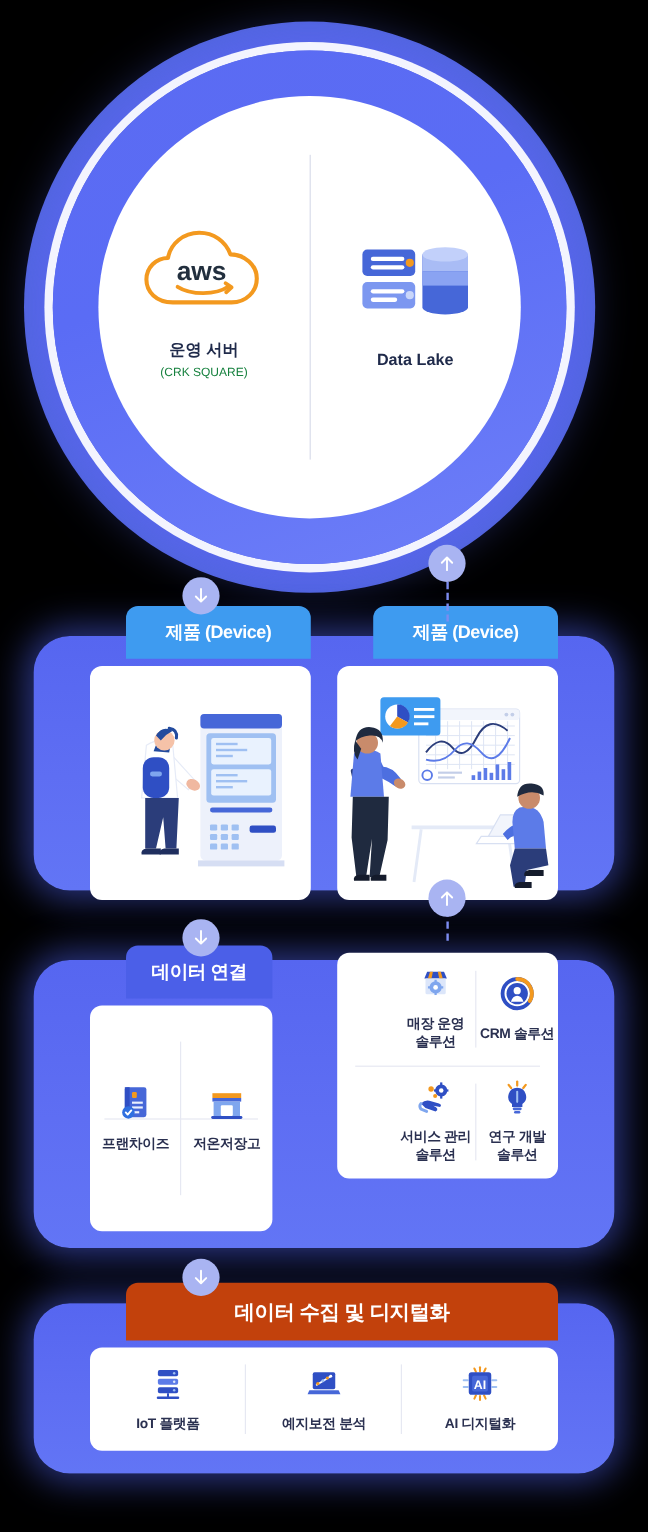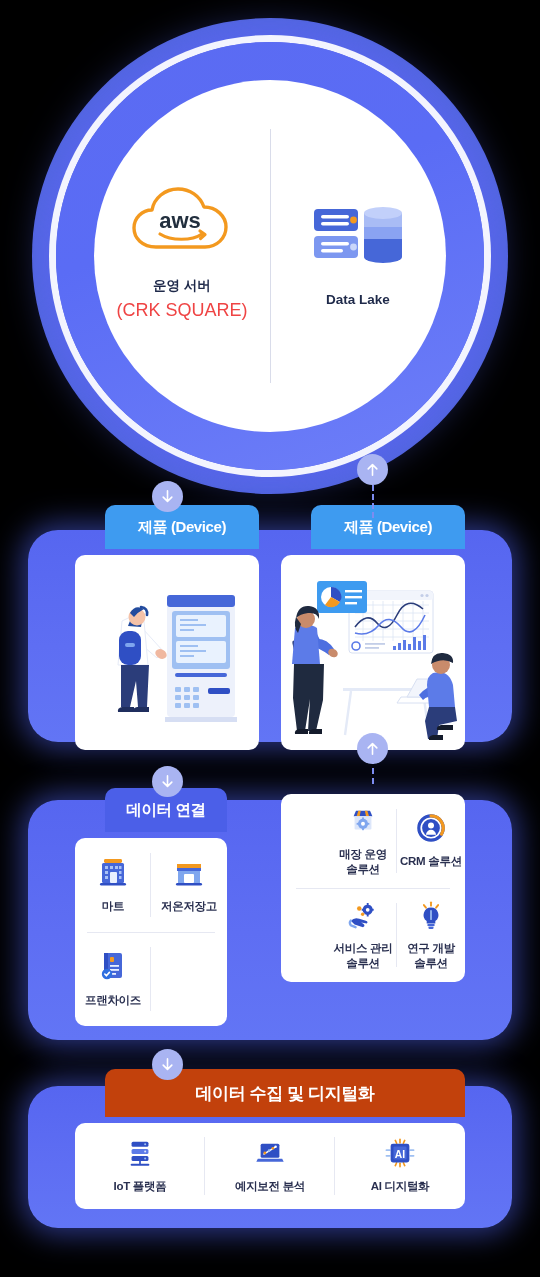--- a/index.html
+++ b/index.html
@@ -6,21 +6,21 @@
   html,body { background:#000; }
   body {
     width:540px; height:1277px;
     position:relative; overflow:hidden;
     font-family:"Liberation Sans", sans-serif;
     -webkit-font-smoothing:antialiased;
   }
 
   
   #top-circle-wrap{
-    position:absolute; left:32px; top:18px; width:476px; height:476px;text-decoration:underline;
+    position:absolute; left:20px; top:18px; width:476px; height:476px;text-decoration:underline;
   }
   .ring-outer{
     position:absolute; inset:0; border-radius:50%;
     background:radial-gradient(circle at 50% 50%,
        rgba(255,255,255,0) 0%,
        rgba(255,255,255,0) 53%,
        rgba(255,255,255,.95) 53.5%,
        rgba(255,255,255,.95) 56%,
        rgba(98,106,245,.95) 56.5%,
        rgba(92,112,248,.9) 70%,
@@ -42,21 +42,21 @@
   .circle-split{
     position:absolute; left:50%; top:14%; width:1px; height:72%;
     background:#d9dcea;
   }
   .circle-col{
     width:50%; display:flex; flex-direction:column;
     align-items:center; justify-content:center; gap:2px;
     margin-top:-6px;
   }
   .circle-col .cap{ font-size:13.5px; color:#1f2a4a; font-weight:700; line-height:1.45; }
-  .circle-col .cap.sub{ font-weight:400; color:#ef4444; font-size:18px;}
+  .circle-col .cap.sub{ font-weight:400; color:#15803d; font-size:10px;}
   .circle-col .cap.light{ font-weight:700; color:#1f2a4a;}
   .ic-gap{ height:13px; }
 
   
   .slab{
     position:absolute; border-radius:30px;
     background:linear-gradient(180deg,#5666F0 0%,#5E6EF3 55%,#6275F5 100%);
     box-shadow:0 0 30px 6px rgba(80,100,246,.55);
   }
 
@@ -318,66 +318,45 @@
 </div>
 
 <div class="card" style="left:75px; top:788px; width:152px; height:240px;">
   <div class="card-head head-indigo">데이터 연결</div>
   <div class="card-body" style="height:188px; position:relative; align-items:stretch;">
     <div class="hsep" style="top:94px;"></div>
     <div class="grid2">
       <div class="cellitem vsep">
         <span>
           <svg width="32" height="32" viewBox="0 0 32 32">
-            <rect x="7" y="3" width="18" height="4" rx="1.4" fill="#F3991F"></rect>
-            <rect x="5" y="7" width="22" height="20" rx="1.5" fill="#4667D8"></rect>
-            <g fill="#A9C2F5">
-              <rect x="8" y="10" width="3" height="3"></rect>
-                <rect x="13" y="10" width="3" height="3"></rect>
-              <rect x="18" y="10" width="3" height="3"></rect>
-                <rect x="22" y="10" width="2.5" height="3"></rect>
-              <rect x="8" y="15" width="3" height="3"></rect>
-                <rect x="22" y="15" width="2.5" height="3"></rect>
-              <rect x="8" y="20" width="3" height="3"></rect>
-                <rect x="22" y="20" width="2.5" height="3"></rect>
-            </g>
-            <rect x="13" y="16" width="7" height="11" rx="1" fill="#E9F0FE"></rect>
-            <rect x="3" y="27" width="26" height="2.4" rx="1.2" fill="#2F4FC4"></rect>
-          </svg>
-        </span>
-        <div class="lbl">마트</div>
-      </div>
-      <div class="cellitem">
-        <span>
-          <svg width="32" height="32" viewBox="0 0 32 32">
-            <rect x="4" y="8" width="24" height="4" fill="#F3991F"></rect>
-            <rect x="4" y="12" width="24" height="3" fill="#4667D8"></rect>
-            <rect x="5" y="15" width="22" height="12" fill="#7FA6EE"></rect>
-            <rect x="11" y="18" width="10" height="9" rx="1" fill="#FFFFFF"></rect>
-            <rect x="3" y="27" width="26" height="2.4" rx="1.2" fill="#2F4FC4"></rect>
-          </svg>
-        </span>
-        <div class="lbl">저온저장고</div>
-      </div>
-      <div class="cellitem vsep">
-        <span>
-          <svg width="32" height="32" viewBox="0 0 32 32">
             <rect x="7" y="3" width="18" height="25" rx="2" fill="#4667D8"></rect>
             <rect x="7" y="3" width="4" height="25" fill="#2F4FC4"></rect>
             <rect x="13" y="7" width="4" height="5" rx="1" fill="#F3991F"></rect>
             <g fill="#E9F0FE">
                 <rect x="13" y="15" width="9" height="1.8"></rect>
                 <rect x="13" y="19" width="9" height="1.8"></rect>
               <rect x="13" y="23" width="6" height="1.8"></rect>
               </g>
             <circle cx="10" cy="24" r="5.2" fill="#2F6FE0"></circle>
             <path d="M7.8 24 l1.6 1.8 l3 -3.4" fill="none" stroke="#fff" stroke-width="1.6" stroke-linecap="round" stroke-linejoin="round"></path>
           </svg>
         </span>
         <div class="lbl">프랜차이즈</div>
+      </div>
+      <div class="cellitem">
+        <span>
+          <svg width="32" height="32" viewBox="0 0 32 32">
+            <rect x="4" y="8" width="24" height="4" fill="#F3991F"></rect>
+            <rect x="4" y="12" width="24" height="3" fill="#4667D8"></rect>
+            <rect x="5" y="15" width="22" height="12" fill="#7FA6EE"></rect>
+            <rect x="11" y="18" width="10" height="9" rx="1" fill="#FFFFFF"></rect>
+            <rect x="3" y="27" width="26" height="2.4" rx="1.2" fill="#2F4FC4"></rect>
+          </svg>
+        </span>
+        <div class="lbl">저온저장고</div>
       </div>
     </div>
   </div>
 </div>
 
 <div class="card" style="left:281px; top:788px; width:184px; height:240px;">
   <div class="card-body" style="height:188px; position:relative; align-items:stretch;padding-left:48px;">
     <div class="hsep" style="top:94px;"></div>
     <div class="grid2">
       <div class="cellitem vsep">

